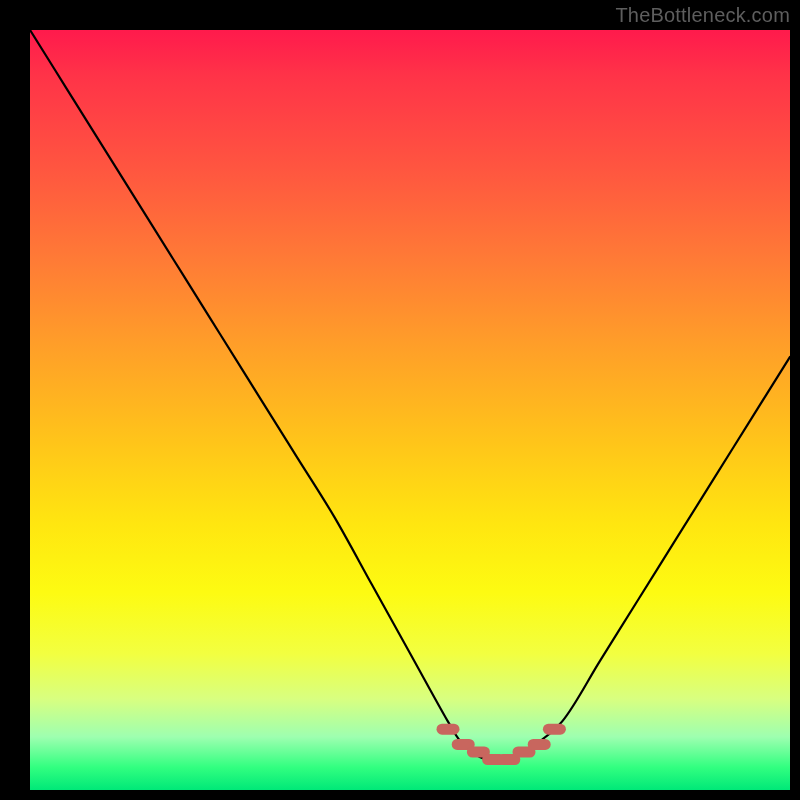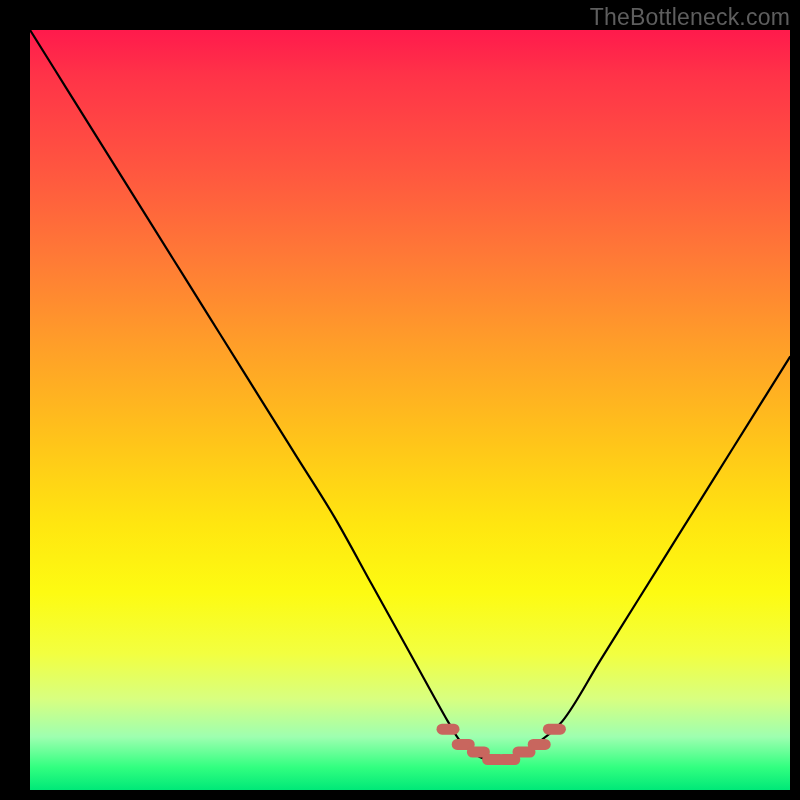--- a/index.html
+++ b/index.html
@@ -10,21 +10,21 @@
     background: #000;
     position: relative;
     overflow: hidden;
     font-family: Arial, Helvetica, sans-serif;
   }
   .attribution {
     position: absolute;
     top: 4px;
     right: 10px;
     color: #5e5e5e;
-    font-size: 23px;
+    font-size: 20px;
     letter-spacing: 0.2px;
     z-index: 10;
   }
   .plot-area {
     position: absolute;
     left: 30px;
     top: 30px;
     width: 760px;
     height: 760px;
     overflow: hidden;

